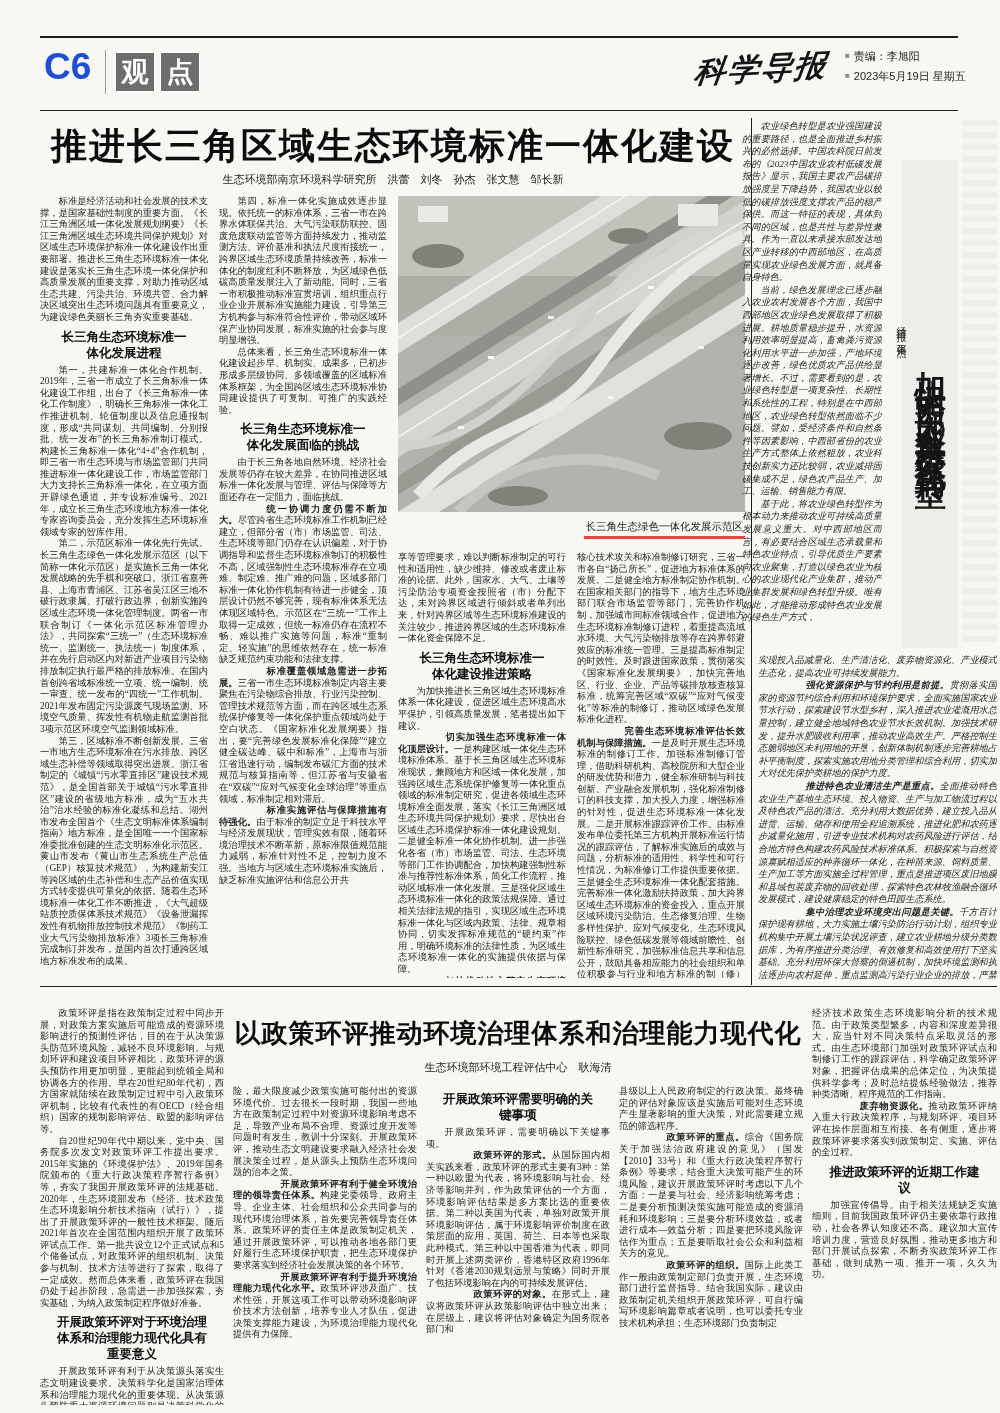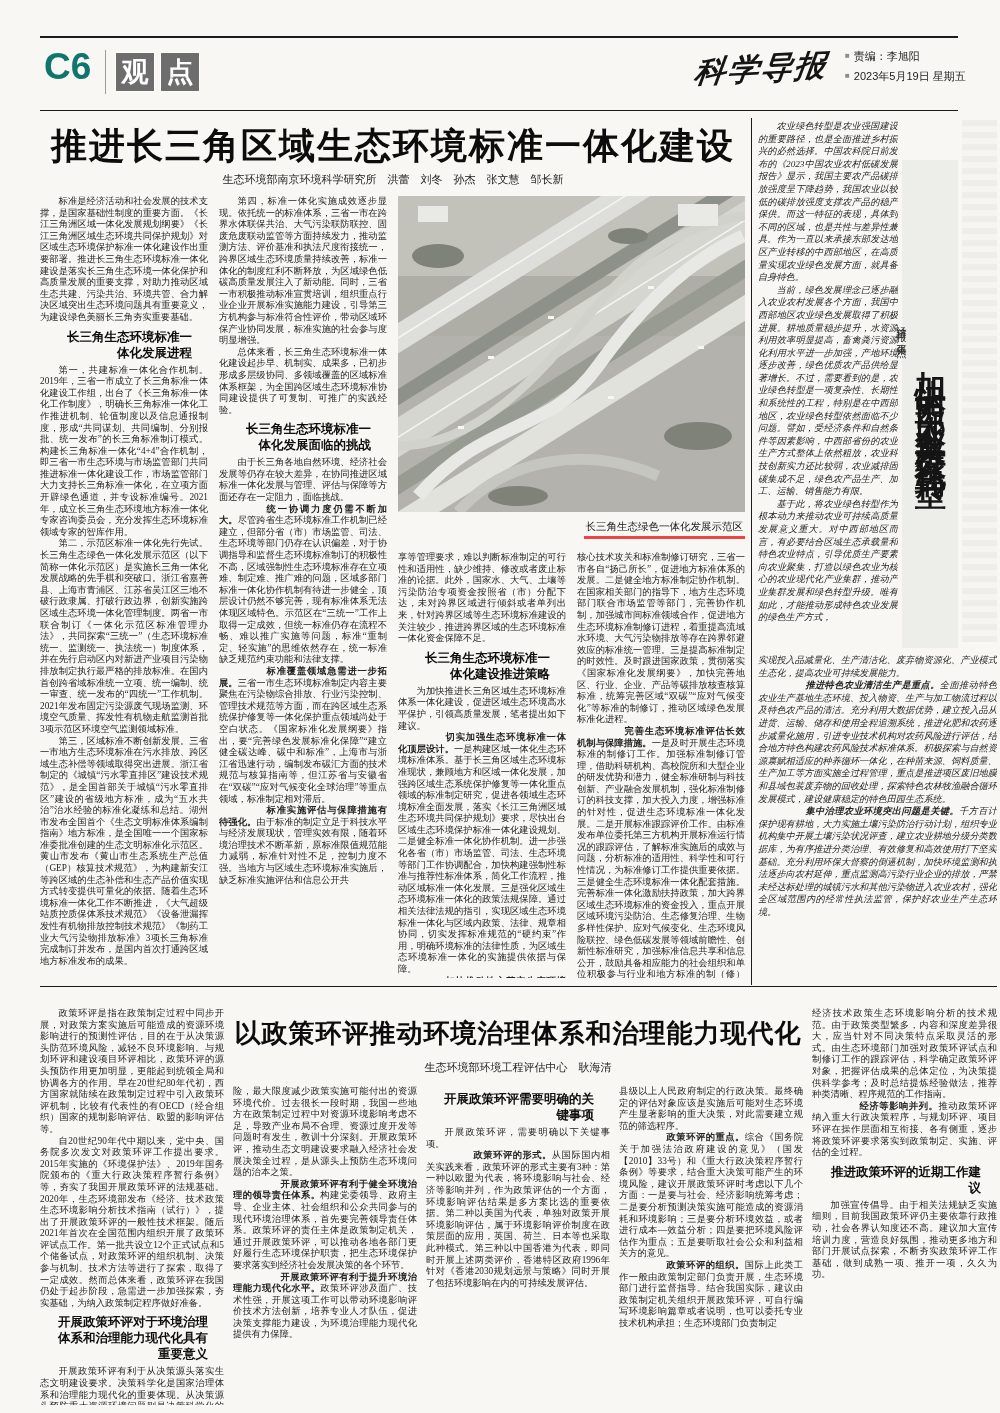--- a/index.html
+++ b/index.html
@@ -1,39 +1,39 @@
 <!DOCTYPE html>
 <html><head>
 <meta charset="utf-8">
 <style>
   html,body{margin:0;padding:0;background:#e8e8e6;}
   .page{position:relative;width:1000px;height:1413px;background:#f8f7f4;margin:0 auto;
         font-family:"Liberation Serif","DejaVu Serif",serif;color:#1e1e1e;overflow:hidden;}
   .abs{position:absolute;}
   
   .rule{background:#1c1c1c;}
-  .pageno{font-family:"Liberation Sans","DejaVu Sans",sans-serif;font-weight:900;font-size:37px;color:#0f766e;}
+  .pageno{font-family:"Liberation Sans","DejaVu Sans",sans-serif;font-weight:900;font-size:37px;color:#1d4ed8;}
   .vsep{width:1px;background:#9a9a9a;}
   .secbox{width:40px;height:40px;background:#6d6d6d;box-shadow:inset 0 0 0 1px #fff, inset 0 0 0 2px #6d6d6d;
           color:#fff;font-family:"Liberation Sans",sans-serif;font-weight:900;font-size:27px;
           display:flex;align-items:center;justify-content:center;}
   .masthead{font-family:"DejaVu Serif","Liberation Serif",serif;font-style:italic;font-weight:bold;
             font-size:31px;color:#151515;transform:skewX(-10deg) rotate(-3deg);letter-spacing:2px;white-space:nowrap;}
   .meta{font-size:11px;color:#222;font-family:Liberation Sans, sans-serif;line-height:19px;white-space:nowrap;}
   .meta .sq{color:#8d8d8d;font-size:8px;vertical-align:2px;margin-right:4px;}
   
   .headline{font-family:"Liberation Sans","DejaVu Sans",sans-serif;font-weight:900;color:#0c0c0c;
             text-align:center;letter-spacing:2px;white-space:nowrap;}
   .byline{text-align:center;font-size:11px;color:#222;}
   .col{font-size:9.3px;line-height:11.6px;text-align:justify;overflow:hidden;color:#242424;}
   .col p{margin:0;text-indent:2em;}
   .col p.noindent{text-indent:0;}
   .col p b{font-weight:bold;padding-left:29px;}
   .col h3.subhead{font-family:"Liberation Sans",sans-serif;font-weight:900;font-size:12.5px;line-height:16px;
-                  margin:5px 16px 4px;color:#0e0e0e;text-align:right;}
+                  margin:5px 16px 4px;color:#0e0e0e;text-align:center;}
   .photo{background:#a9a9a3;overflow:hidden;}
   .caption{font-size:10.5px;text-align:right;color:#1a1a1a;}
   .caption span{border-bottom:3px solid #ef4444;padding:0 2px 4px 2px;}
   
   .side{font-style:italic;}
   .side .col{font-size:9.2px;line-height:12.6px;}
   .vtitle{background:#ededea;display:flex;align-items:center;justify-content:center;}
   .vtitle .t{writing-mode:vertical-rl;font-family:"Liberation Sans","DejaVu Sans",sans-serif;font-weight:900;
              font-size:31px;letter-spacing:9px;color:#151515;font-style:normal;}
   .vby{writing-mode:vertical-rl;font-size:10px;color:#2c2c2c;letter-spacing:2px;font-style:normal;
@@ -132,34 +132,35 @@
       <p><b>加快推动地方落实生态环境标准体系建设。</b>一是加强地方标准体系建设。在国家环境标准的基础上，结合地方实际情况，围绕突出的生态环境问题，开展生态环境标准</p>
     </div>
   <div class="abs col" style="left:577px;top:552px;width:168px;height:426px">
       <p class="noindent">核心技术攻关和标准制修订研究，三省一市各自“扬己所长”，促进地方标准体系的发展。二是健全地方标准制定协作机制。在国家相关部门的指导下，地方生态环境部门联合市场监管等部门，完善协作机制，加强城市间标准领域合作，促进地方生态环境标准制修订进程，着重提高流域水环境、大气污染物排放等存在跨界邻避效应的标准统一管理。三是提高标准制定的时效性。及时跟进国家政策，贯彻落实《国家标准化发展纲要》，加快完善地区、行业、企业、产品等碳排放核查核算标准，统筹完善区域“双碳”“应对气候变化”等标准的制修订，推动区域绿色发展标准化进程。</p>
       <p><b>完善生态环境标准评估长效机制与保障措施。</b>一是及时开展生态环境标准的制修订工作。加强标准制修订管理，借助科研机构、高校院所和大型企业的研发优势和潜力，健全标准研制与科技创新、产业融合发展机制，强化标准制修订的科技支撑，加大投入力度，增强标准的针对性，促进生态环境标准一体化发展。二是开展标准跟踪评价工作。由标准发布单位委托第三方机构开展标准运行情况的跟踪评估，了解标准实施后的成效与问题，分析标准的适用性、科学性和可行性情况，为标准修订工作提供重要依据。三是健全生态环境标准一体化配套措施。完善标准一体化激励扶持政策，加大跨界区域生态环境标准的资金投入，重点开展区域环境污染防治、生态修复治理、生物多样性保护、应对气候变化、生态环境风险联控、绿色低碳发展等领域前瞻性、创新性标准研究，加强标准信息共享和信息公开，鼓励具备相应能力的社会组织和单位积极参与行业和地方标准的制（修）订。</p>
     </div>
 
   <div class="abs rule" style="left:751px;top:118px;width:1px;height:867px"></div>
 
   <div class="side">
-    <div class="abs col" style="left:758px;top:120px;width:140px;height:528px">
+    <div class="abs col" style="left:742px;top:120px;width:140px;height:528px">
         <p>农业绿色转型是农业强国建设的重要路径，也是全面推进乡村振兴的必然选择。中国农科院日前发布的《2023中国农业农村低碳发展报告》显示，我国主要农产品碳排放强度呈下降趋势，我国农业以较低的碳排放强度支撑农产品的稳产保供。而这一特征的表现，具体到不同的区域，也是共性与差异性兼具。作为一直以来承接东部发达地区产业转移的中西部地区，在高质量实现农业绿色发展方面，就具备自身特色。</p>
         <p>当前，绿色发展理念已逐步融入农业农村发展各个方面，我国中西部地区农业绿色发展取得了积极进展。耕地质量稳步提升，水资源利用效率明显提高，畜禽粪污资源化利用水平进一步加强，产地环境逐步改善，绿色优质农产品供给显著增长。不过，需要看到的是，农业绿色转型是一项复杂性、长期性和系统性的工程，特别是在中西部地区，农业绿色转型依然面临不少问题。譬如，受经济条件和自然条件等因素影响，中西部省份的农业生产方式整体上依然粗放，农业科技创新实力还比较弱，农业减排固碳集成不足，绿色农产品生产、加工、运输、销售能力有限。</p>
         <p>基于此，将农业绿色转型作为根本动力来推动农业可持续高质量发展意义重大。对中西部地区而言，有必要结合区域生态承载量和特色农业特点，引导优质生产要素向农业聚集，打造以绿色农业为核心的农业现代化产业集群，推动产业集群发展和绿色转型升级。唯有如此，才能推动形成特色农业发展的绿色生产方式，</p>
       </div>
     <div class="abs vtitle" style="left:902px;top:160px;width:56px;height:488px">
       <div class="t">加快中西部农业集群绿色转型</div>
     </div>
     <div class="abs vby" style="left:894px;top:318px;height:160px">
       <span>经济日报</span>&nbsp;&nbsp;<span>张再杰</span>
     </div>
     <div class="abs ghost" style="left:962px;top:120px;width:35px;height:522px"></div>
     <div class="abs col" style="left:758px;top:654px;width:239px;height:328px">
         <p class="noindent">实现投入品减量化、生产清洁化、废弃物资源化、产业模式生态化，提高农业可持续发展能力。</p>
+        <p><b>强化资源保护与节约利用是前提。</b>贯彻落实国家的资源节约综合利用和环境保护要求，全面实施国家农业节水行动，探索建设节水型乡村，深入推进农业灌溉用水总量控制，建立健全地域特色农业节水长效机制。加强技术研发，提升水肥吸收利用率，推动农业高效生产。严格控制生态脆弱地区未利用地的开垦，创新体制机制逐步完善耕地占补平衡制度，探索实施农用地分类管理和综合利用，切实加大对优先保护类耕地的保护力度。</p>
         <p><b>推进特色农业清洁生产是重点。</b>全面推动特色农业生产基地生态环境、投入物资、生产与加工物流过程以及特色农产品的清洁。充分利用大数据优势，建立投入品从进货、运输、储存和使用全程追溯系统，推进化肥和农药逐步减量化施用，引进专业技术机构对农药风险进行评估，结合地方特色构建农药风险技术标准体系。积极探索与自然资源禀赋相适应的种养循环一体化，在种苗来源、饲料质量、生产加工等方面实施全过程管理，重点是推进项区废旧地膜和县域包装废弃物的回收处理，探索特色农林牧渔融合循环发展模式，建设健康稳定的特色田园生态系统。</p>
         <p><b>集中治理农业环境突出问题是关键。</b>千方百计保护现有耕地，大力实施土壤污染防治行动计划，组织专业机构集中开展土壤污染状况评查，建立农业耕地分级分类数据库，为有序推进分类治理、有效修复和高效使用打下坚实基础。充分利用环保大督察的倒逼机制，加快环境监测和执法逐步向农村延伸，重点监测高污染行业企业的排放，严禁未经达标处理的城镇污水和其他污染物进入农业农村，强化全区域范围内的经常性执法监管，保护好农业生产生态环境。</p>
       </div>
   </div>
 
   <div class="abs rule" style="left:40px;top:986px;width:957px;height:1px"></div>
 
   <div class="abs btitle" style="left:233px;top:1016px;width:570px">以政策环评推动环境治理体系和治理能力现代化</div>
   <div class="abs bbyline" style="left:233px;top:1060px;width:570px">生态环境部环境工程评估中心　耿海清</div>
 
@@ -171,26 +172,27 @@
     </div>
   <div class="abs col" style="left:233px;top:1086px;width:184px;height:319px">
       <p class="noindent">险，最大限度减少政策实施可能付出的资源环境代价。过去很长一段时期，我国一些地方在政策制定过程中对资源环境影响考虑不足，导致产业布局不合理、资源过度开发等问题时有发生，教训十分深刻。开展政策环评，推动生态文明建设要求融入经济社会发展决策全过程，是从源头上预防生态环境问题的治本之策。</p>
       <p><b>开展政策环评有利于健全环境治理的领导责任体系。</b>构建党委领导、政府主导、企业主体、社会组织和公众共同参与的现代环境治理体系，首先要完善领导责任体系。政策环评的责任主体是政策制定机关，通过开展政策环评，可以推动各地各部门更好履行生态环境保护职责，把生态环境保护要求落实到经济社会发展决策的各个环节。</p>
       <p><b>开展政策环评有利于提升环境治理能力现代化水平。</b>政策环评涉及面广、技术性强，开展这项工作可以带动环境影响评价技术方法创新，培养专业人才队伍，促进决策支撑能力建设，为环境治理能力现代化提供有力保障。</p>
     </div>
   <div class="abs col" style="left:426px;top:1086px;width:184px;height:319px">
       <h3 class="subhead">开展政策环评需要明确的关键事项</h3>
       <p>开展政策环评，需要明确以下关键事项。</p>
       <p><b>政策环评的形式。</b>从国际国内相关实践来看，政策环评的形式主要有3种：第一种以欧盟为代表，将环境影响与社会、经济等影响并列，作为政策评估的一个方面，环境影响评估结果是多方案比选的重要依据。第二种以美国为代表，单独对政策开展环境影响评估，属于环境影响评价制度在政策层面的应用，英国、荷兰、日本等也采取此种模式。第三种以中国香港为代表，即同时开展上述两类评价，香港特区政府1996年针对《香港2030规划远景与策略》同时开展了包括环境影响在内的可持续发展评估。</p>
+      <p><b>政策环评的对象。</b>在形式上，建议将政策环评从政策影响评估中独立出来；在层级上，建议将评估对象确定为国务院各部门和</p>
     </div>
   <div class="abs col" style="left:619px;top:1086px;width:184px;height:319px">
       <p class="noindent">县级以上人民政府制定的行政决策。最终确定的评估对象应该是实施后可能对生态环境产生显著影响的重大决策，对此需要建立规范的筛选程序。</p>
       <p><b>政策环评的重点。</b>综合《国务院关于加强法治政府建设的意见》（国发【2010】33号）和《重大行政决策程序暂行条例》等要求，结合重大决策可能产生的环境风险，建议开展政策环评时考虑以下几个方面：一是要与社会、经济影响统筹考虑；二是要分析预测决策实施可能造成的资源消耗和环境影响；三是要分析环境效益，或者进行成本—效益分析；四是要把环境风险评估作为重点；五是要听取社会公众和利益相关方的意见。</p>
       <p><b>政策环评的组织。</b>国际上此类工作一般由政策制定部门负责开展，生态环境部门进行监督指导。结合我国实际，建议由政策制定机关组织开展政策环评，可自行编写环境影响篇章或者说明，也可以委托专业技术机构承担；生态环境部门负责制定</p>
     </div>
   <div class="abs col" style="left:812px;top:1008px;width:185px;height:397px">
       <p class="noindent">经济技术政策生态环境影响分析的技术规范。由于政策类型繁多，内容和深度差异很大，应当针对不同决策特点采取灵活的形式。由生态环境部门加强对政策环评试点和制修订工作的跟踪评估，科学确定政策环评对象，把握评估成果的总体定位，为决策提供科学参考；及时总结提炼经验做法，推荐种类清晰、程序规范的工作指南。</p>
-      <p><b>经济等影响并列。</b>推动政策环评纳入重大行政决策程序，与规划环评、项目环评在操作层面相互衔接、各有侧重，逐步将政策环评要求落实到政策制定、实施、评估的全过程。</p>
+      <p><b>废弃物资源化。</b>推动政策环评纳入重大行政决策程序，与规划环评、项目环评在操作层面相互衔接、各有侧重，逐步将政策环评要求落实到政策制定、实施、评估的全过程。</p>
       <h3 class="subhead">推进政策环评的近期工作建议</h3>
       <p>加强宣传倡导。由于相关法规缺乏实施细则，目前我国政策环评仍主要依靠行政推动，社会各界认知度还不高。建议加大宣传培训力度，营造良好氛围，推动更多地方和部门开展试点探索，不断夯实政策环评工作基础，做到成熟一项、推开一项，久久为功。</p>
     </div>
 
 </div>
 
 </body></html>

